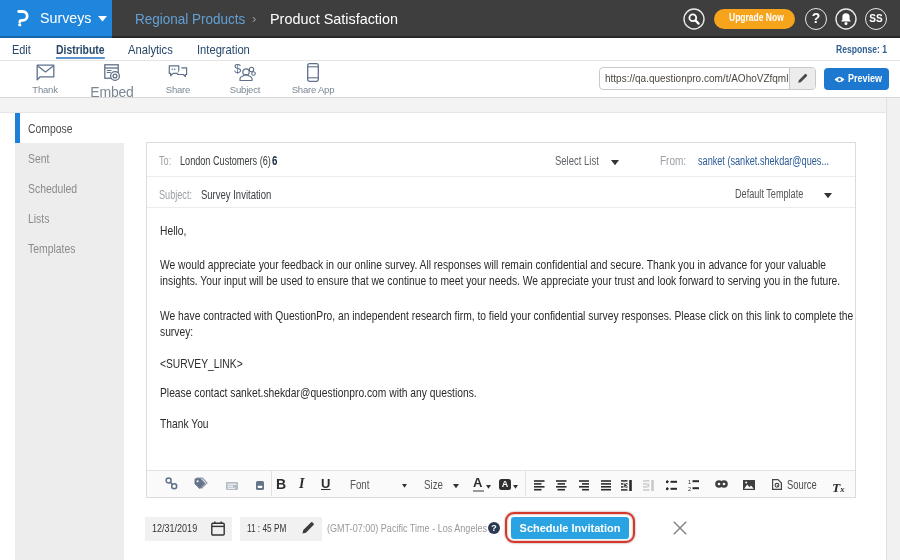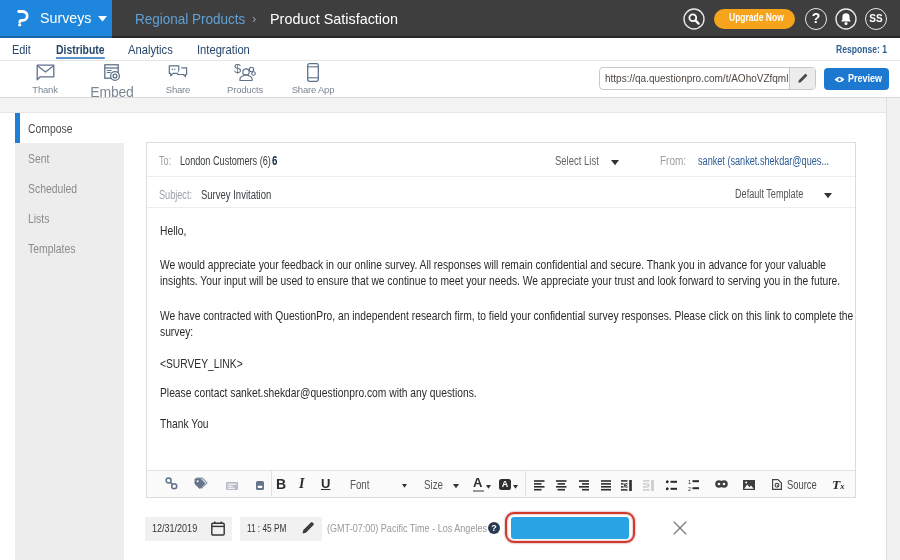--- a/index.html
+++ b/index.html
@@ -80,21 +80,21 @@
   </svg>
   <div class="abs" style="left:148px;top:84px;width:60px;text-align:center;color:#7b8794;font-size:9.5px;letter-spacing:-0.2px;">Share</div>
 
   <svg class="abs" style="left:234px;top:62px;" width="23" height="21" viewBox="0 0 23 21">
     <text x="0" y="11" font-size="13" fill="#5f718a" font-family="Liberation Sans">$</text>
     <circle cx="12" cy="10" r="3.2" fill="none" stroke="#5f718a" stroke-width="1.2"></circle>
     <circle cx="17.5" cy="7.5" r="2.2" fill="none" stroke="#5f718a" stroke-width="1.1"></circle>
     <circle cx="19.5" cy="11.5" r="1.8" fill="none" stroke="#5f718a" stroke-width="1.1"></circle>
     <path d="M6 18.5 a4 4 0 0 1 3 -4.5 a4.5 4.5 0 0 1 6 0 a3.5 3.5 0 0 1 3 4.5 z" fill="none" stroke="#5f718a" stroke-width="1.2"></path>
   </svg>
-  <div class="abs" style="left:215px;top:84px;width:60px;text-align:center;color:#7b8794;font-size:9.5px;letter-spacing:-0.2px;">Products</div>
+  <div class="abs" style="left:215px;top:84px;width:60px;text-align:center;color:#7b8794;font-size:9.5px;letter-spacing:-0.2px;">Subject</div>
 
   <svg class="abs" style="left:307px;top:63px;" width="12" height="19" viewBox="0 0 12 19">
     <rect x="0.7" y="0.7" width="10.6" height="17.6" rx="1.8" fill="none" stroke="#5f718a" stroke-width="1.3"></rect>
     <line x1="0.7" y1="3.8" x2="11.3" y2="3.8" stroke="#5f718a" stroke-width="1.1"></line>
     <line x1="0.7" y1="14.8" x2="11.3" y2="14.8" stroke="#5f718a" stroke-width="1.1"></line>
   </svg>
   <div class="abs" style="left:283px;top:84px;width:60px;text-align:center;color:#7b8794;font-size:9.5px;letter-spacing:-0.2px;">Share App</div>
 
   <div class="abs" style="left:599px;top:67px;width:217px;height:23px;border:1px solid #c9c9c9;border-radius:4px;background:#fff;"></div>
   <div class="abs" style="left:605px;top:73px;color:#4e4740;font-size:10px;">https://qa.questionpro.com/t/AOhoVZfqml</div>
@@ -285,21 +285,21 @@
     <circle cx="3.2" cy="2.6" r="1" fill="#fff"></circle>
   </svg>
 
   <svg class="abs" style="left:772px;top:479px;" width="10" height="11" viewBox="0 0 10 11">
     <path d="M0.6 0.6 h5.4 l3.4 3.4 v6.4 h-8.8 z" fill="none" stroke="#444" stroke-width="1.2"></path>
     <circle cx="5" cy="6.3" r="1.9" fill="none" stroke="#444" stroke-width="1.1"></circle>
     <line x1="5" y1="6.3" x2="6.4" y2="7.7" stroke="#444" stroke-width="1.1"></line>
   </svg>
   <div class="abs sx" style="left:786.5px;top:477.5px;color:#4c4c4c;font-size:12.5px;transform:scaleX(0.75);">Source</div>
 
-  <div class="abs" style="left:832px;top:477px;color:#2b2b2b;font-size:13.5px;font-style:italic;font-family:'Liberation Serif',serif;font-weight:bold;line-height:16px;">T<span style="font-size:8.5px;">x</span></div>
+  <div class="abs" style="left:832px;top:477px;color:#2b2b2b;font-size:13.5px;font-style:italic;font-family:'Liberation Serif',serif;font-weight:bold;line-height:21px;">T<span style="font-size:8.5px;">x</span></div>
 
   <div class="abs" style="left:145px;top:517px;width:87px;height:24px;background:#f1f1f1;"></div>
   <div class="abs sx" style="left:152px;top:522px;color:#333;font-size:11px;transform:scaleX(0.82);">12/31/2019</div>
   <svg class="abs" style="left:211px;top:521px;" width="14" height="15" viewBox="0 0 14 15">
     <rect x="0.8" y="2.2" width="12.4" height="11.8" rx="1" fill="none" stroke="#333" stroke-width="1.4"></rect>
     <line x1="0.8" y1="5.4" x2="13.2" y2="5.4" stroke="#333" stroke-width="1.4"></line>
     <line x1="3.8" y1="0.6" x2="3.8" y2="3" stroke="#333" stroke-width="1.4"></line>
     <line x1="10.2" y1="0.6" x2="10.2" y2="3" stroke="#333" stroke-width="1.4"></line>
   </svg>
 
@@ -307,19 +307,20 @@
   <div class="abs sx" style="left:247px;top:522px;color:#333;font-size:11px;transform:scaleX(0.75);">11 : 45 PM</div>
   <svg class="abs" style="left:301px;top:521px;" width="14" height="14" viewBox="0 0 14 14">
     <path d="M1.5 12.5 l0.8 -3.4 l7.6 -7.6 a1.1 1.1 0 0 1 1.7 0 l0.9 0.9 a1.1 1.1 0 0 1 0 1.7 l-7.6 7.6 z" fill="#3c3c3c"></path>
   </svg>
 
   <div class="abs sx" style="left:327px;top:522px;color:#999;font-size:11px;transform:scaleX(0.823);">(GMT-07:00) Pacific Time - Los Angeles</div>
   <div class="abs" style="left:488px;top:522px;width:12px;height:12px;background:#2b3a52;border-radius:50%;color:#fff;font-size:9px;font-weight:bold;text-align:center;line-height:12px;">?</div>
 
   <div class="abs" style="left:505px;top:511.5px;width:130px;height:31.5px;border:2.5px solid #d3382b;border-radius:9px;box-shadow:0 0 2px rgba(100,20,15,.6), inset 0 0 2px rgba(100,20,15,.6);"></div>
   <div class="abs" style="left:511px;top:516.5px;width:118px;height:22px;background:#2aa3e3;border-radius:3px;"></div>
+  <div class="abs" style="left:511px;top:516.5px;width:118px;height:22px;color:#fff;font-size:11px;font-weight:bold;text-align:center;line-height:22px;white-space:nowrap;">Schedule Invitation</div>
 
   <svg class="abs" style="left:673px;top:521px;" width="14" height="14" viewBox="0 0 14 14">
     <line x1="0.8" y1="0.8" x2="13.2" y2="13.2" stroke="#818181" stroke-width="1.4"></line>
     <line x1="13.2" y1="0.8" x2="0.8" y2="13.2" stroke="#818181" stroke-width="1.4"></line>
   </svg>
 
 </div>
 
 </body></html>

